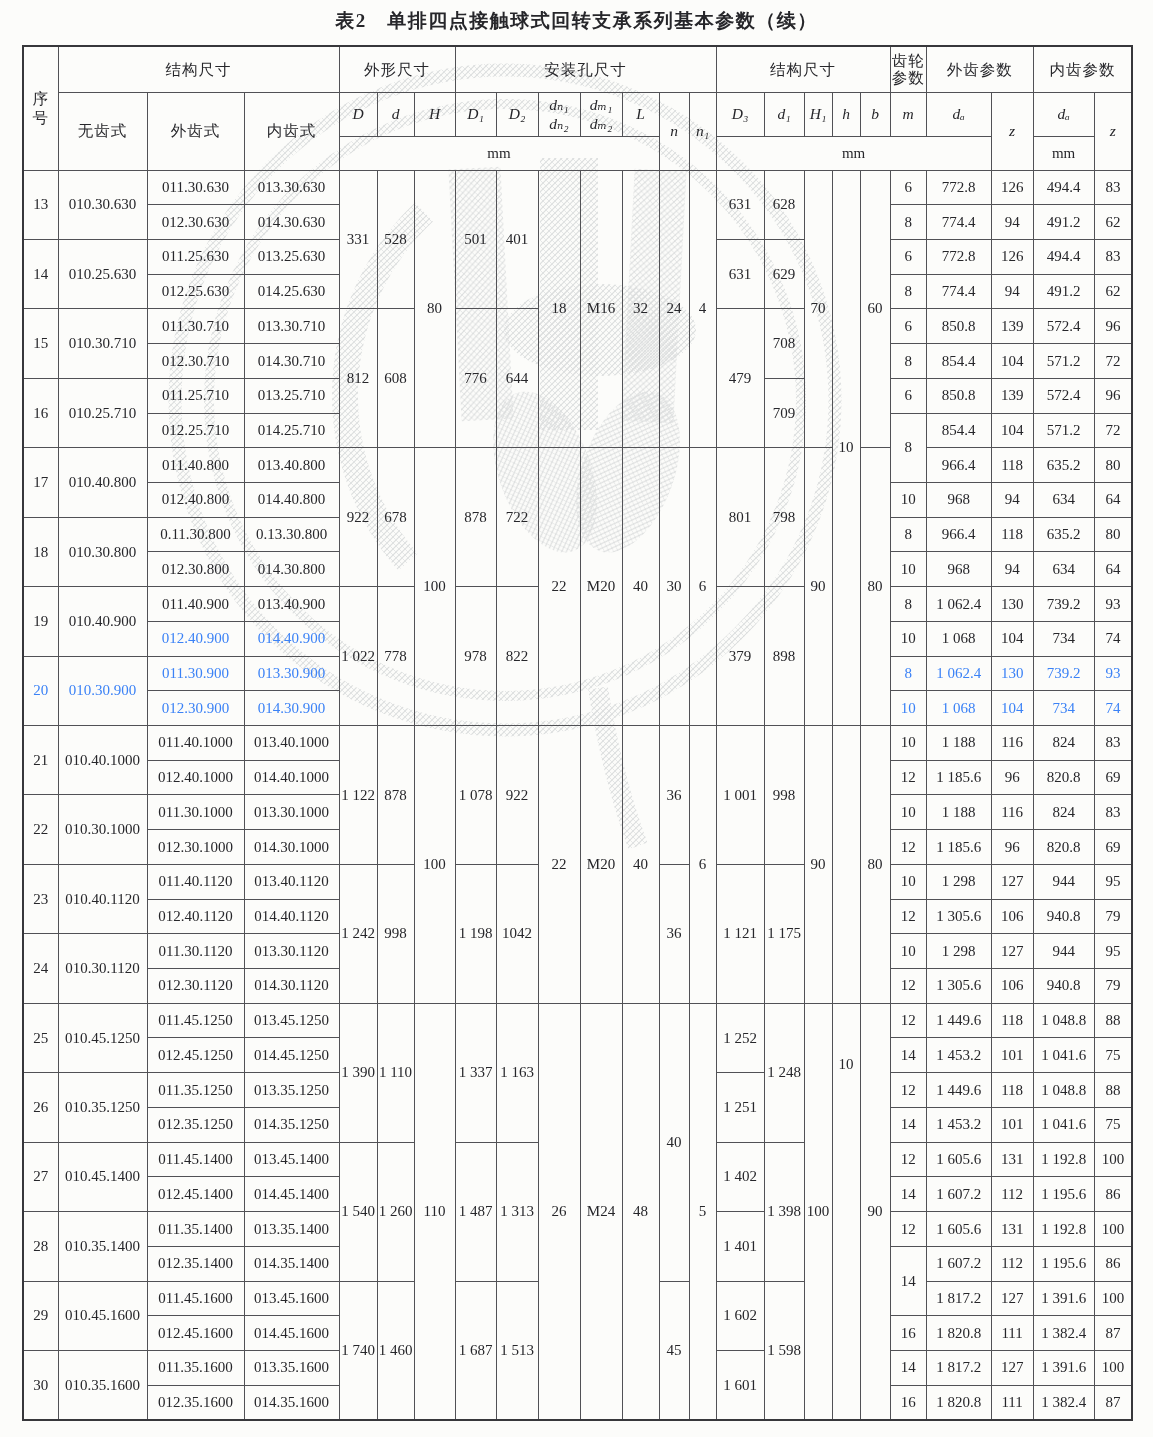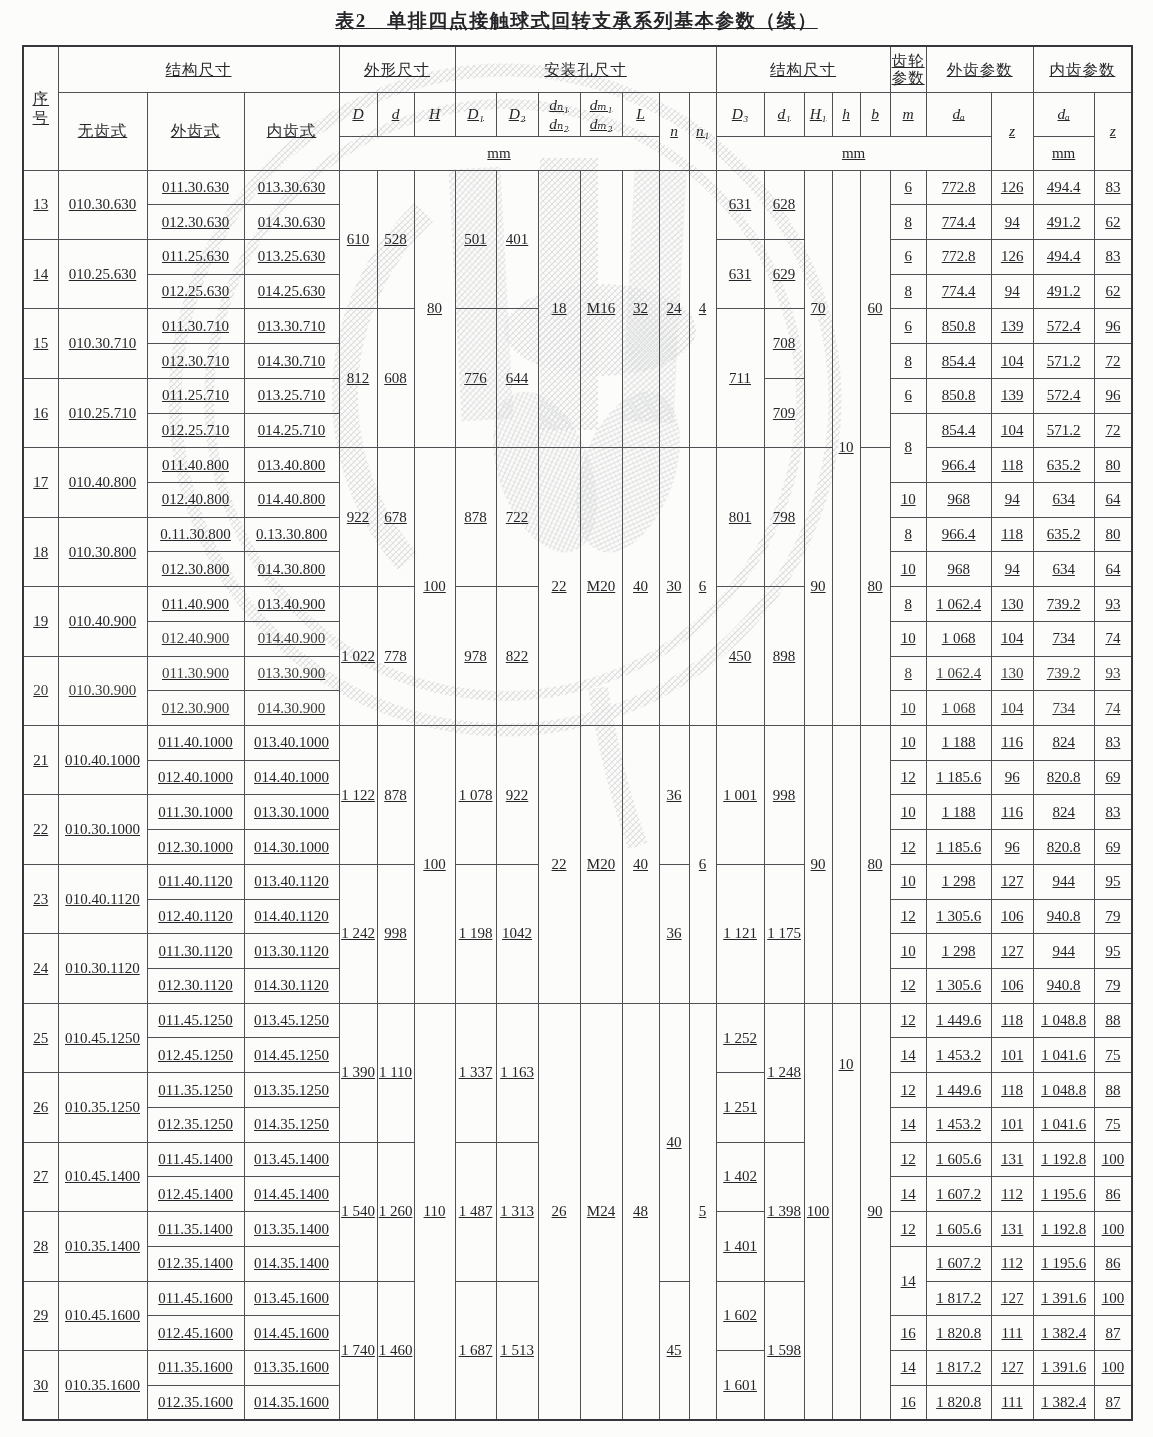--- a/index.html
+++ b/index.html
@@ -1,34 +1,34 @@
 <!DOCTYPE html>
 <html><head>
 <meta charset="utf-8">
 <style>
   html,body{margin:0;padding:0;}
   body{width:1153px;height:1437px;background:#fcfcfa;overflow:hidden;
        font-family:"Liberation Serif","DejaVu Serif",serif;color:#26262a;}
-  .page{position:relative;width:1153px;height:1181px;text-decoration:underline;}
+  .page{position:relative;width:1153px;height:1181px;}
   .wm{position:absolute;left:0;top:0;z-index:0;}
   .title{position:relative;z-index:2;text-align:center;padding-top:8px;margin-bottom:11px;
          font-size:19px;font-weight:600;letter-spacing:1.5px;}
   table{position:relative;z-index:1;border-collapse:collapse;table-layout:fixed;
         width:1109px;margin-left:22px;border:2px solid #37373b;background:transparent;}
   th,td{border:1px solid #515155;text-align:center;vertical-align:middle;
         font-size:15px;font-weight:normal;padding:0;line-height:1.12;overflow:hidden;}
   thead tr:nth-child(1){height:46px;}
   thead tr:nth-child(2){height:44px;}
   thead tr:nth-child(3){height:34px;margin-left:39px;}
   tbody tr{height:34.72px;}
   .cn{font-size:15.5px;letter-spacing:1px;}
   .sym{font-style:italic;font-size:15.5px;}
   .two{white-space:pre-line;line-height:1.25;}
   .unit{font-size:15px;}
-  .fade{color:#404040;text-align:center;}
+  .fade{color:#3b82f6;text-align:center;}
   .vhigh{vertical-align:top;padding-top:52px;}
 </style>
 </head>
 <body>
 
 <div class="page">
 
   <svg class="wm" width="1153" height="1437" viewBox="0 0 1153 1437" aria-hidden="true">
     <defs>
       <pattern id="hx" width="6" height="6" patternUnits="userSpaceOnUse">
@@ -123,21 +123,21 @@
           <th colspan="7" class="unit">mm</th>
           <th class="unit">mm</th>
         </tr>
       </thead>
     <tbody>
         <tr>
           <td rowspan="2">13</td>
           <td rowspan="2">010.30.630</td>
           <td>011.30.630</td>
           <td>013.30.630</td>
-          <td rowspan="4">610</td>
+          <td rowspan="4">331</td>
           <td rowspan="4">528</td>
           <td rowspan="8">80</td>
           <td rowspan="4">501</td>
           <td rowspan="4">401</td>
           <td rowspan="8">18</td>
           <td rowspan="8">M16</td>
           <td rowspan="8">32</td>
           <td rowspan="8">24</td>
           <td rowspan="8">4</td>
           <td rowspan="2">631</td>
@@ -184,21 +184,21 @@
         </tr>
         <tr>
           <td rowspan="2">15</td>
           <td rowspan="2">010.30.710</td>
           <td>011.30.710</td>
           <td>013.30.710</td>
           <td rowspan="4">812</td>
           <td rowspan="4">608</td>
           <td rowspan="4">776</td>
           <td rowspan="4">644</td>
-          <td rowspan="4">711</td>
+          <td rowspan="4">479</td>
           <td rowspan="2">708</td>
           <td>6</td>
           <td>850.8</td>
           <td>139</td>
           <td>572.4</td>
           <td>96</td>
         </tr>
         <tr>
           <td>012.30.710</td>
           <td>014.30.710</td>
@@ -284,21 +284,21 @@
         </tr>
         <tr>
           <td rowspan="2">19</td>
           <td rowspan="2">010.40.900</td>
           <td>011.40.900</td>
           <td>013.40.900</td>
           <td rowspan="4">1 022</td>
           <td rowspan="4">778</td>
           <td rowspan="4">978</td>
           <td rowspan="4">822</td>
-          <td rowspan="4">450</td>
+          <td rowspan="4">379</td>
           <td rowspan="4">898</td>
           <td>8</td>
           <td>1 062.4</td>
           <td>130</td>
           <td>739.2</td>
           <td>93</td>
         </tr>
         <tr>
           <td class="fade">012.40.900</td>
           <td class="fade">014.40.900</td>

